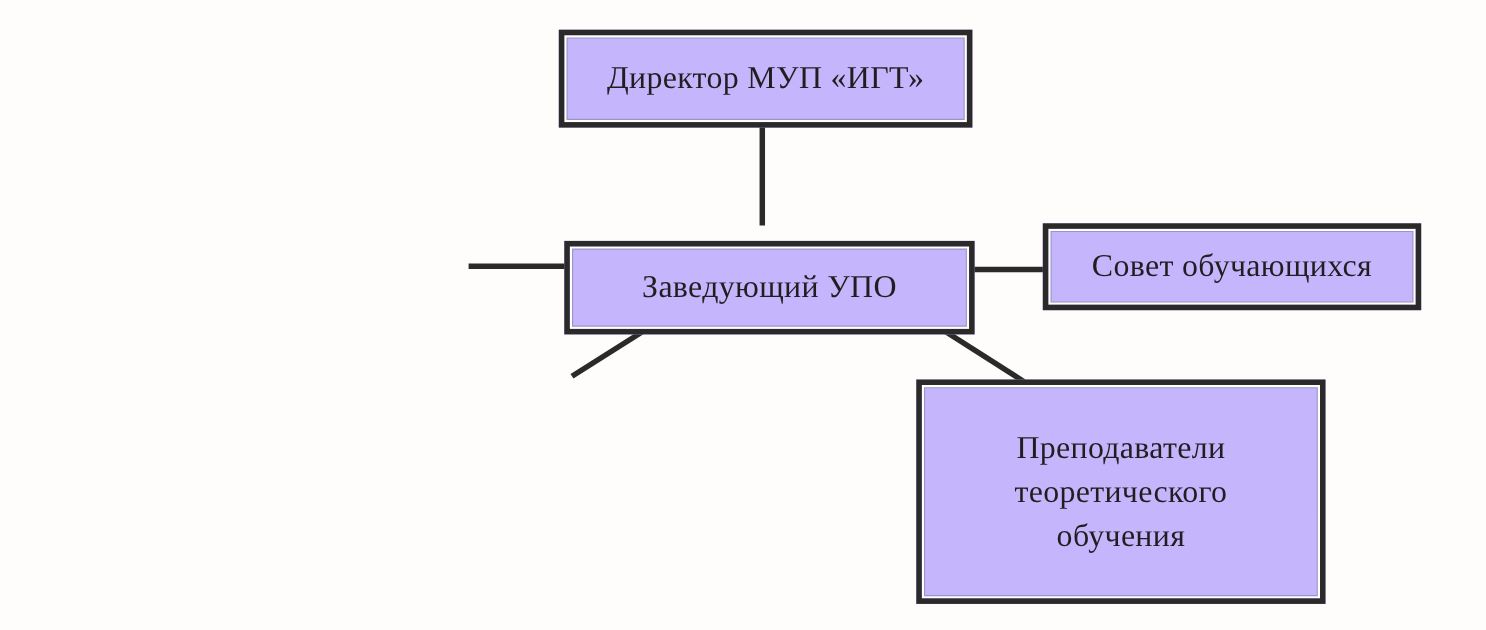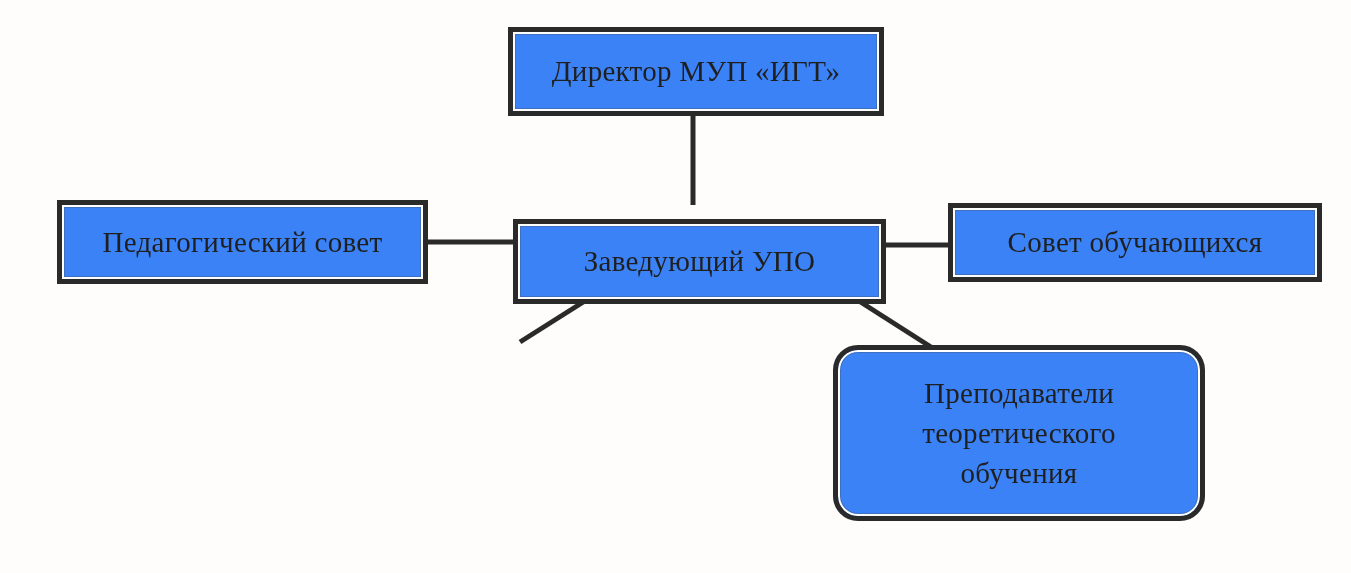--- a/index.html
+++ b/index.html
@@ -20,55 +20,54 @@
     position: absolute;
     left: 0;
     top: 0;
     width: 1351px;
     height: 573px;
   }
   .node {
     position: absolute;
     box-sizing: border-box;
     border: 5px solid #2a2a2a;
-    background: #3b82f6;
+    background: #c4b5fd;
     display: flex;
     align-items: center;
     justify-content: center;
     text-align: center;
     font-size: 29px;
     line-height: 1.38;
     letter-spacing: 0.3px;
     white-space: pre-line;
     
     box-shadow: inset 0 0 0 2px #ffffff, inset 0 0 0 3px rgba(70, 70, 70, 0.30);
   }
   .node-director { left: 508px; top:  27px; width: 376px; height:  89px; }
   .node-head     { left: 513px; top: 203px; width: 373px; height:  85px; margin-top: 16px; }
   .node-ped      { left:  57px; top: 200px; width: 371px; height:  84px; }
-  .node-student  { left: 948px; top: 203px; width: 374px; height:  79px; }
+  .node-student  { left: 948px; top: 203px; width: 344px; height:  79px; }
   .node-masters  { left: 198px; top: 340px; width: 370px; height: 195px; }
-  .node-teachers { left: 833px; top: 345px; width: 372px; height: 176px; border-radius: 25px; }
+  .node-teachers { left: 833px; top: 345px; width: 372px; height: 204px; }
 </style>
 </head>
 <body>
 
 <div class="canvas">
 
   <svg class="edges" viewBox="0 0 1351 573" xmlns="http://www.w3.org/2000/svg">
     <line x1="693" y1="114" x2="693" y2="205" stroke="#2a2a2a" stroke-width="5"></line>
     <line x1="426" y1="242" x2="515" y2="242" stroke="#2a2a2a" stroke-width="5"></line>
     <line x1="884" y1="245" x2="950" y2="245" stroke="#2a2a2a" stroke-width="5"></line>
     <line x1="607" y1="287" x2="520" y2="342" stroke="#2a2a2a" stroke-width="5"></line>
     <line x1="837" y1="287" x2="931" y2="347" stroke="#2a2a2a" stroke-width="5"></line>
   </svg>
 
   <div class="node node-director">Директор МУП «ИГТ»</div>
 
-  <div class="node node-ped">Педагогический совет</div>
 
   <div class="node node-head">Заведующий УПО</div>
 
   <div class="node node-student">Совет обучающихся</div>
 
 
   <div class="node node-teachers">Преподаватели
 теоретического
 обучения</div>
 

